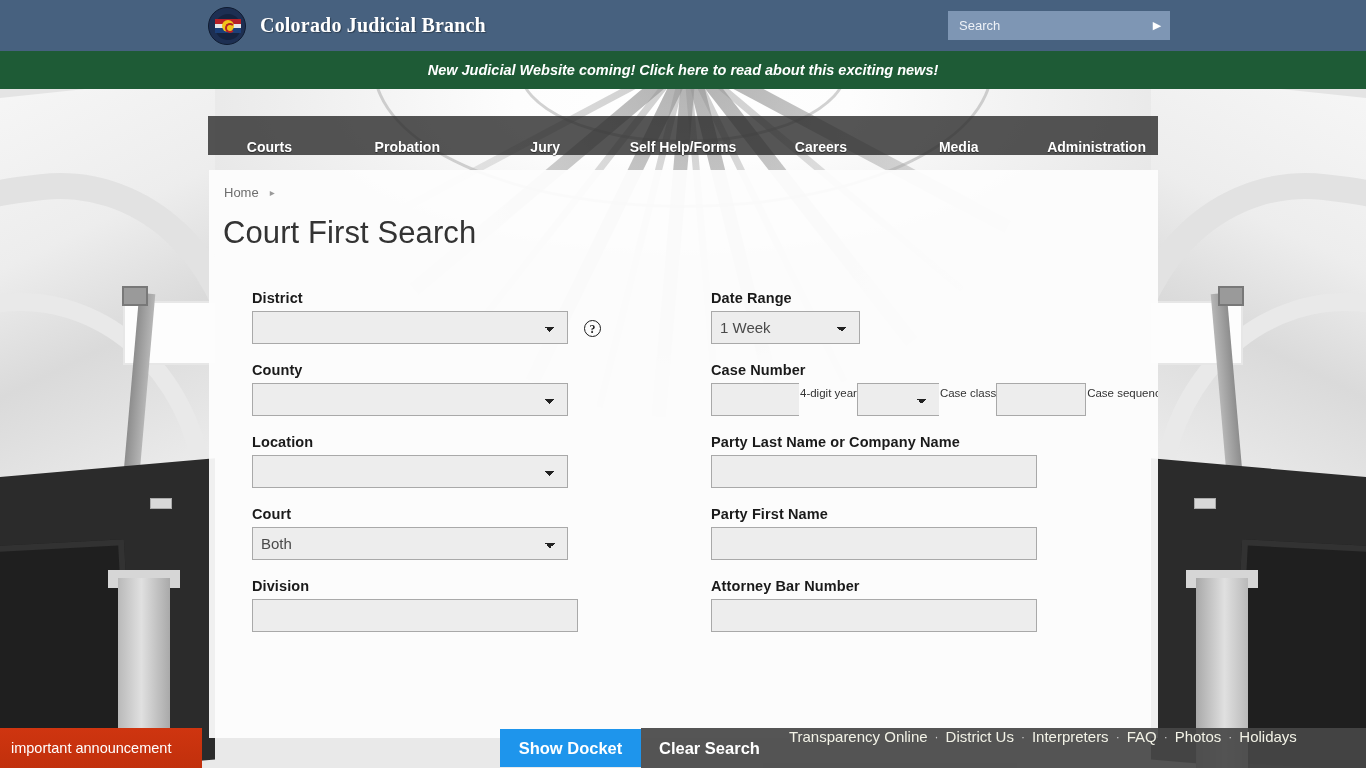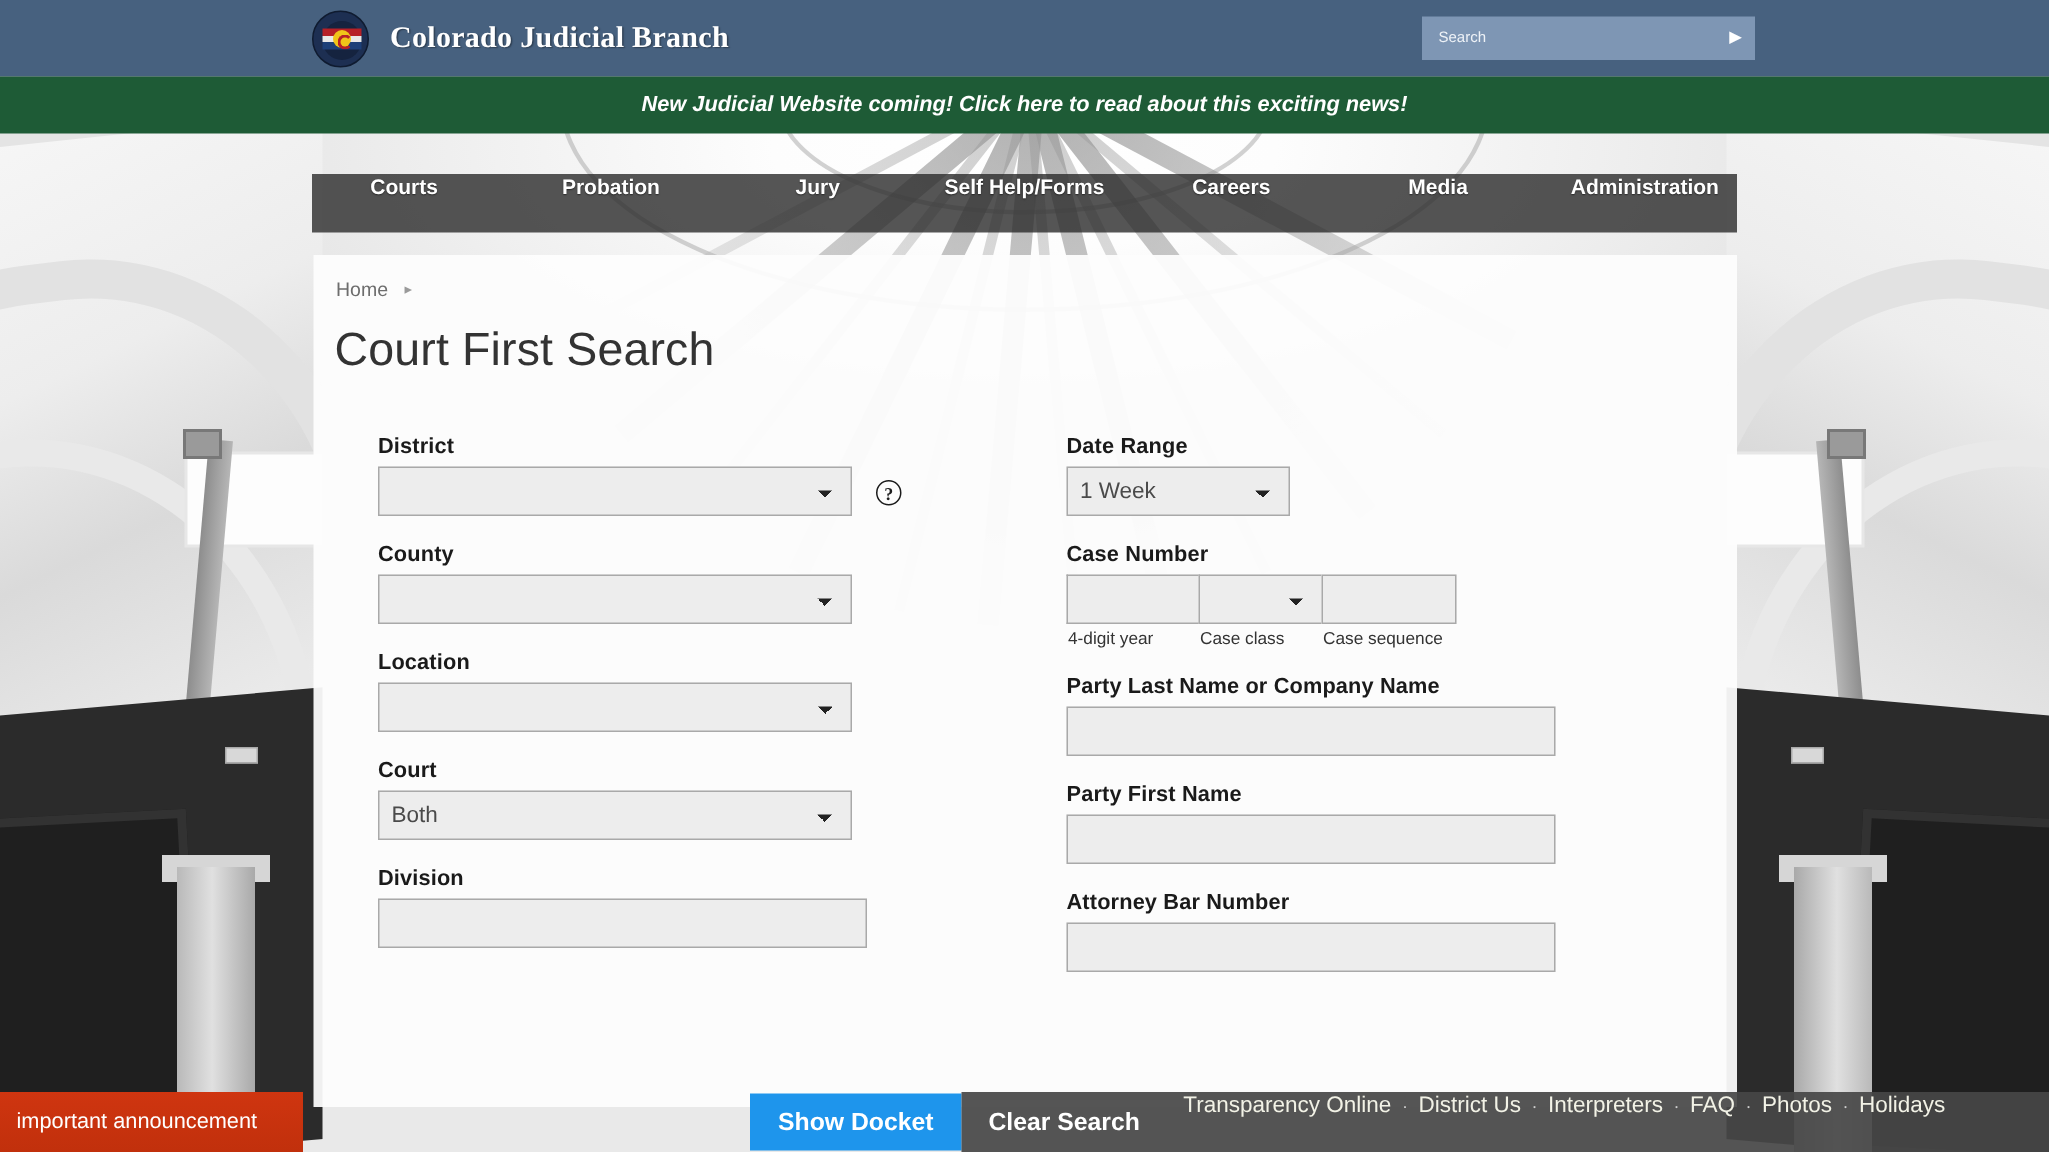--- a/index.html
+++ b/index.html
@@ -201,21 +201,21 @@
     letter-spacing:0.2px;
     text-shadow: 1px 1px 1px rgba(0,0,0,0.35);
   }
   .search-box {
     position:absolute; right:196px; top:11px; width:222px; height:29px;
     background:#7e96b4; border:none;
     display:flex; align-items:center;
   }
   .search-input {
     flex:1; height:27px; border:none; outline:none; background:transparent;
-    color:#ffffff; font-size:10px; padding-left:11px;
+    color:#ffffff; font-size:13px; padding-left:11px;
     font-family:"Liberation Sans", sans-serif;
   }
   .search-input::placeholder { color:#eef2f7; opacity:1; }
   .search-go {
     width:26px; height:29px; background:transparent; border:none; cursor:pointer;
     color:#ffffff; font-size:11px; line-height:1;
     display:flex; align-items:center; justify-content:center;
   }
 
   
@@ -228,21 +228,21 @@
   }
   .greenbar a {
     color:#ffffff; font-size:14.5px; font-weight:bold; text-decoration:none;
     font-family:"Liberation Sans", sans-serif;
   }
 
   
   .nav {
     position:absolute; left:208px; top:116px; width:950px; height:39px;
     background: rgba(42,42,42,0.80);
-    display:flex; align-items:flex-start;
+    display:flex; align-items:flex-end;
     z-index:30;
     gap:15px;
   }
   .nav-item {
     color:#ffffff; font-size:14px; font-weight:bold;
     text-decoration:none; cursor:pointer;
     flex:1; text-align:center;
     font-family:"Liberation Sans", sans-serif;
     text-shadow: 0 1px 1px rgba(0,0,0,0.5);
   }
@@ -304,21 +304,21 @@
     width:17px; height:17px; border-radius:50%;
     border:1.6px solid #1b1b1b;
     color:#1b1b1b; font-size:12px; font-weight:bold;
     display:flex; align-items:center; justify-content:center;
     cursor:pointer; line-height:1;
     font-family:"Liberation Serif", serif;
   }
   .ctrl.dr { width:149px; }
 
   .casenum-row { display:flex; gap:0; }
-  .cn-cell { display:flex; flex-direction:column; }
+  .cn-cell { display:flex; flex-direction:row; }
   .cn-cell .ctrl { border-right:none; }
   .cn-cell:last-child .ctrl { border-right:1px solid #a9a9a9; }
   .cn-year { width:88px; }
   .cn-class { width:82px; }
   .cn-seq { width:90px; }
   .cn-hint {
     font-size:11.5px; color:#333333; margin-top:4px; padding-left:1px;
     white-space:nowrap;
   }
 

